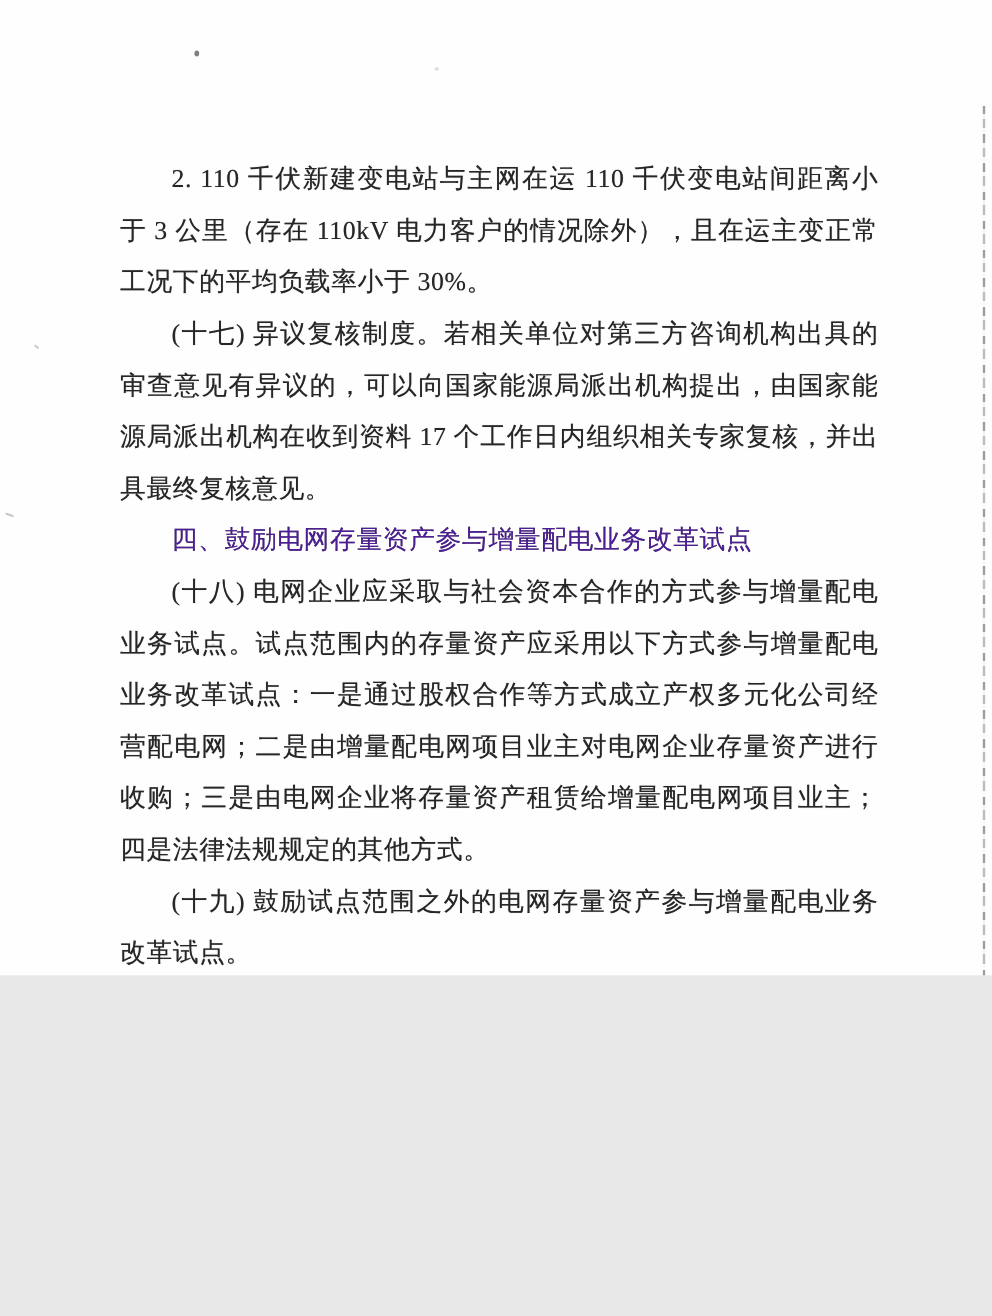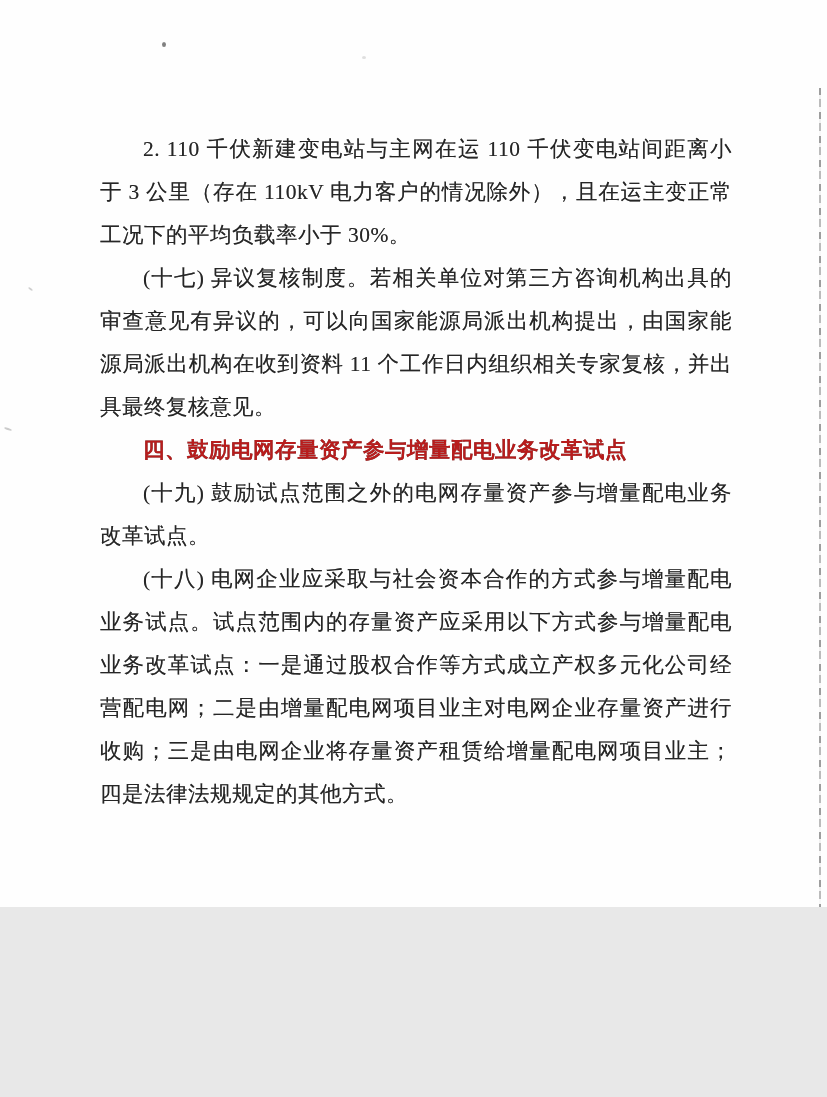--- a/index.html
+++ b/index.html
@@ -3,21 +3,21 @@
 <meta charset="utf-8">
 <style>
   html, body {
     margin: 0;
     padding: 0;
     background: #e8e8e8;
   }
   .page {
     position: relative;
     width: 827px;
-    height: 907px;
+    height: 813px;
     margin: 0 auto;
     background: #fefefe;
     overflow: hidden;
     color: #262626;
     font-family: "Liberation Serif", "DejaVu Serif", serif;
   }
   .doc {
     position: absolute;
     top: 128px;
     left: 100px;
@@ -33,22 +33,22 @@
     text-indent: 2em;
   }
   .doc p.body {
     font-weight: normal;
     
     text-shadow: 0 0 0.6px rgba(40,40,40,0.55);
   }
   .doc h2.heading {
     font-family: "Liberation Sans", "DejaVu Sans", sans-serif;
     font-size: 21.5px;
-    font-weight: bold;
-    color: #b91c1c;
+    font-weight: normal;
+    color: #4c1d95;
     text-shadow: 0 0 0.5px rgba(0,0,0,0.6);
   }
   .page-number {
     position: absolute;
     top: 1026px;
     left: 0;
     width: 100%;
     text-align: center;
     font-size: 19px;
     line-height: 34px;
@@ -89,21 +89,21 @@
 
   <div class="scan-vline"></div>
   <div class="speck s1"></div>
   <div class="speck s2"></div>
   <div class="speck s3"></div>
   <div class="speck s4"></div>
   <div class="speck s5"></div>
 
   <main class="doc">
     <p class="body">2. 110 千伏新建变电站与主网在运 110 千伏变电站间距离小于 3 公里（存在 110kV 电力客户的情况除外），且在运主变正常工况下的平均负载率小于 30%。</p>
-    <p class="body">(十七) 异议复核制度。若相关单位对第三方咨询机构出具的审查意见有异议的，可以向国家能源局派出机构提出，由国家能源局派出机构在收到资料 11 个工作日内组织相关专家复核，并出具最终复核意见。</p>
+    <p class="body">(十七) 异议复核制度。若相关单位对第三方咨询机构出具的审查意见有异议的，可以向国家能源局派出机构提出，由国家能源局派出机构在收到资料 17 个工作日内组织相关专家复核，并出具最终复核意见。</p>
     <h2 class="heading">四、鼓励电网存量资产参与增量配电业务改革试点</h2>
+    <p class="body">(十八) 电网企业应采取与社会资本合作的方式参与增量配电业务试点。试点范围内的存量资产应采用以下方式参与增量配电业务改革试点：一是通过股权合作等方式成立产权多元化公司经营配电网；二是由增量配电网项目业主对电网企业存量资产进行收购；三是由电网企业将存量资产租赁给增量配电网项目业主；四是法律法规规定的其他方式。</p>
     <p class="body">(十九) 鼓励试点范围之外的电网存量资产参与增量配电业务改革试点。</p>
-    <p class="body">(十八) 电网企业应采取与社会资本合作的方式参与增量配电业务试点。试点范围内的存量资产应采用以下方式参与增量配电业务改革试点：一是通过股权合作等方式成立产权多元化公司经营配电网；二是由增量配电网项目业主对电网企业存量资产进行收购；三是由电网企业将存量资产租赁给增量配电网项目业主；四是法律法规规定的其他方式。</p>
   </main>
 
   <div class="page-number">5</div>
 
 </div>
 
 </body></html>

